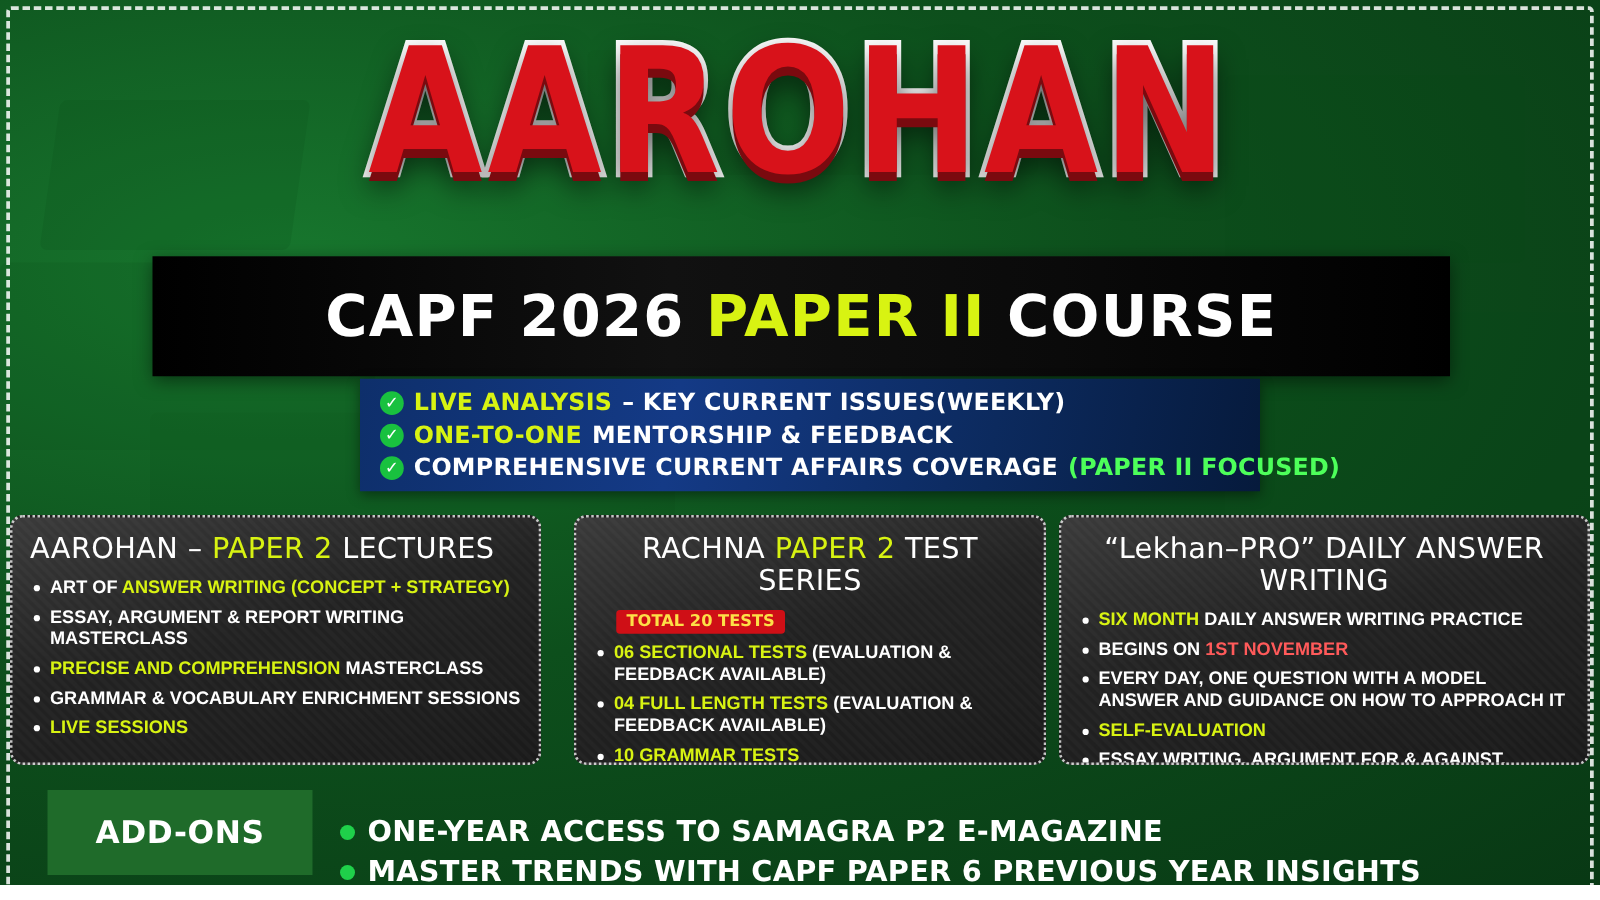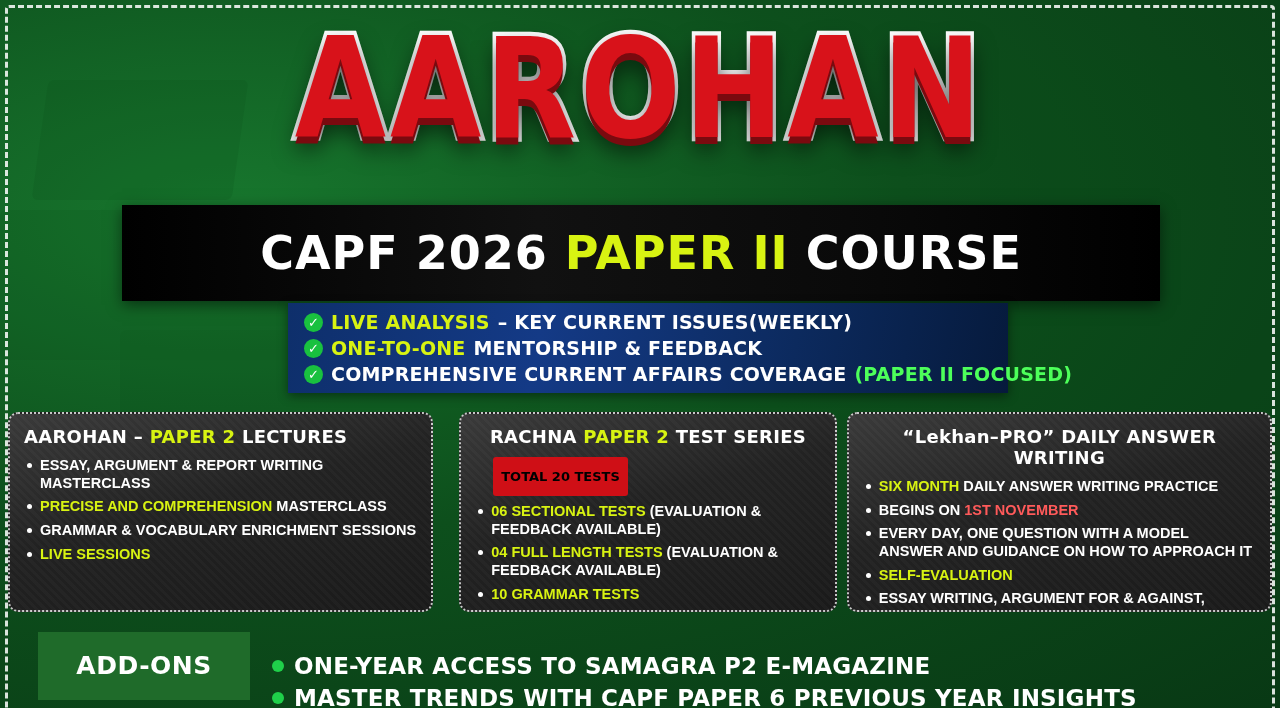--- a/index.html
+++ b/index.html
@@ -112,32 +112,32 @@
     border: 2px dotted rgba(255,255,255,0.75);
     border-radius: 10px;
     padding: 12px 14px 10px 14px;
     overflow: hidden;
   }
   .card-1 { width: 428px; }
   .card-2 { width: 380px; margin-left: 16px; }
   .card-3 { width: 428px; }
   .card-title {
     font-family: "DejaVu Sans", sans-serif;
-    font-weight: bold; color: #ffffff;
-    font-size: 18px; letter-spacing: .3px;
+    font-weight: normal; color: #ffffff;
+    font-size: 23px; letter-spacing: .3px;
     margin-bottom: 10px;
   }
   .card-2 .card-title, .card-3 .card-title { text-align: center; }
   .card-title .y { color: #d8f312; }
   .badge {
     display: inline-block;
-    background: #cf0f16; color: #000000;
+    background: #cf0f16; color: #fde047;
     font-family: "DejaVu Sans", sans-serif;
     font-weight: bold; font-size: 13px;
-    padding: 12px 8px; border-radius: 3px;
+    padding: 2px 8px; border-radius: 3px;
     margin: 0 0 7px 18px;
   }
   ul.card-list { list-style: none; }
   ul.card-list li {
     position: relative;
     color: #ffffff;
     font-family: "Liberation Sans", sans-serif;
     font-weight: bold;
     font-size: 14.5px;
     line-height: 1.22;
@@ -235,20 +235,21 @@
     </div>
   </div>
 
   <div class="cards">
 
     <div class="card card-1">
       <div class="card-title">
         <span>AAROHAN – </span><span class="y">PAPER 2</span><span> LECTURES</span>
       </div>
       <ul class="card-list">
+        <li>ART OF <span class="y">ANSWER WRITING (CONCEPT + STRATEGY)</span></li>
         <li>ESSAY, ARGUMENT &amp; REPORT WRITING MASTERCLASS</li>
         <li><span class="y">PRECISE AND COMPREHENSION</span> MASTERCLASS</li>
         <li>GRAMMAR &amp; VOCABULARY ENRICHMENT SESSIONS</li>
         <li><span class="y">LIVE SESSIONS</span></li>
       </ul>
     </div>
 
     <div class="card card-2">
       <div class="card-title">
         <span>RACHNA </span><span class="y">PAPER 2</span><span> TEST SERIES</span>

